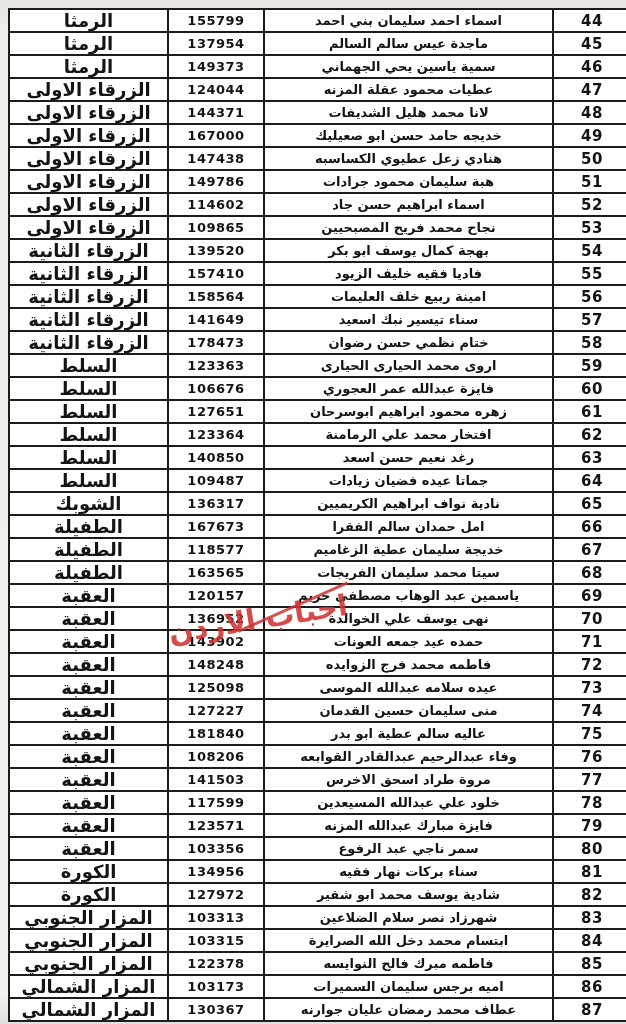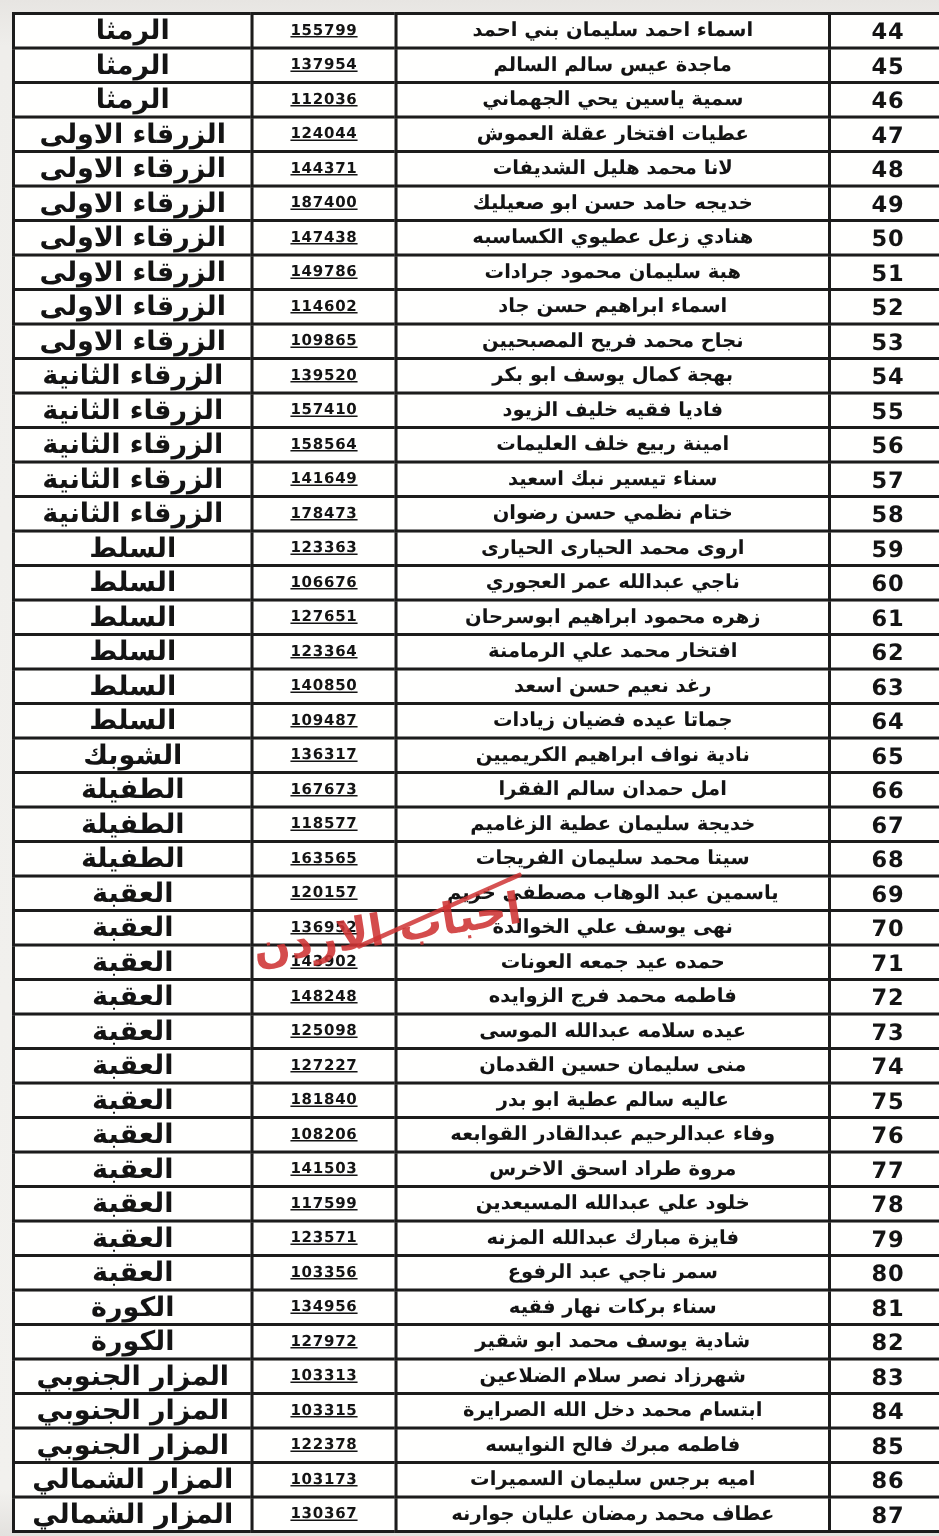--- a/index.html
+++ b/index.html
@@ -42,23 +42,22 @@
   td.cell-serial {
     font-size: 15px;
     letter-spacing: 0.5px;
     border-left-width: 2px;
   }
   td.cell-name {
     font-size: 13px;
     margin-left: 48px;
   }
   td.cell-number {
-    font-size: 10px;
+    font-size: 13px;
     letter-spacing: 0.5px;
-    text-decoration: underline;
   }
   td.cell-region {
     font-size: 18px;
   }
   .watermark {
     position: absolute;
     left: 148px;
     top: 604px;
     width: 220px;
     direction: rtl;
@@ -105,39 +104,39 @@
         </tr>
         <tr>
           <td class="cell-serial">45</td>
           <td class="cell-name">ماجدة عيس سالم السالم</td>
           <td class="cell-number">137954</td>
           <td class="cell-region">الرمثا</td>
         </tr>
         <tr>
           <td class="cell-serial">46</td>
           <td class="cell-name">سمية ياسين يحي الجهماني</td>
-          <td class="cell-number">112036</td>
+          <td class="cell-number">149373</td>
           <td class="cell-region">الرمثا</td>
         </tr>
         <tr>
           <td class="cell-serial">47</td>
-          <td class="cell-name">عطيات افتخار عقلة العموش</td>
+          <td class="cell-name">عطيات محمود عقلة المزنه</td>
           <td class="cell-number">124044</td>
           <td class="cell-region">الزرقاء الاولى</td>
         </tr>
         <tr>
           <td class="cell-serial">48</td>
           <td class="cell-name">لانا محمد هليل الشديفات</td>
           <td class="cell-number">144371</td>
           <td class="cell-region">الزرقاء الاولى</td>
         </tr>
         <tr>
           <td class="cell-serial">49</td>
           <td class="cell-name">خديجه حامد حسن ابو صعيليك</td>
-          <td class="cell-number">187400</td>
+          <td class="cell-number">167000</td>
           <td class="cell-region">الزرقاء الاولى</td>
         </tr>
         <tr>
           <td class="cell-serial">50</td>
           <td class="cell-name">هنادي زعل عطيوي الكساسبه</td>
           <td class="cell-number">147438</td>
           <td class="cell-region">الزرقاء الاولى</td>
         </tr>
         <tr>
           <td class="cell-serial">51</td>
@@ -188,21 +187,21 @@
           <td class="cell-region">الزرقاء الثانية</td>
         </tr>
         <tr>
           <td class="cell-serial">59</td>
           <td class="cell-name">اروى محمد الحيارى الحيارى</td>
           <td class="cell-number">123363</td>
           <td class="cell-region">السلط</td>
         </tr>
         <tr>
           <td class="cell-serial">60</td>
-          <td class="cell-name">ناجي عبدالله عمر العجوري</td>
+          <td class="cell-name">فايزة عبدالله عمر العجوري</td>
           <td class="cell-number">106676</td>
           <td class="cell-region">السلط</td>
         </tr>
         <tr>
           <td class="cell-serial">61</td>
           <td class="cell-name">زهره محمود ابراهيم ابوسرحان</td>
           <td class="cell-number">127651</td>
           <td class="cell-region">السلط</td>
         </tr>
         <tr>

